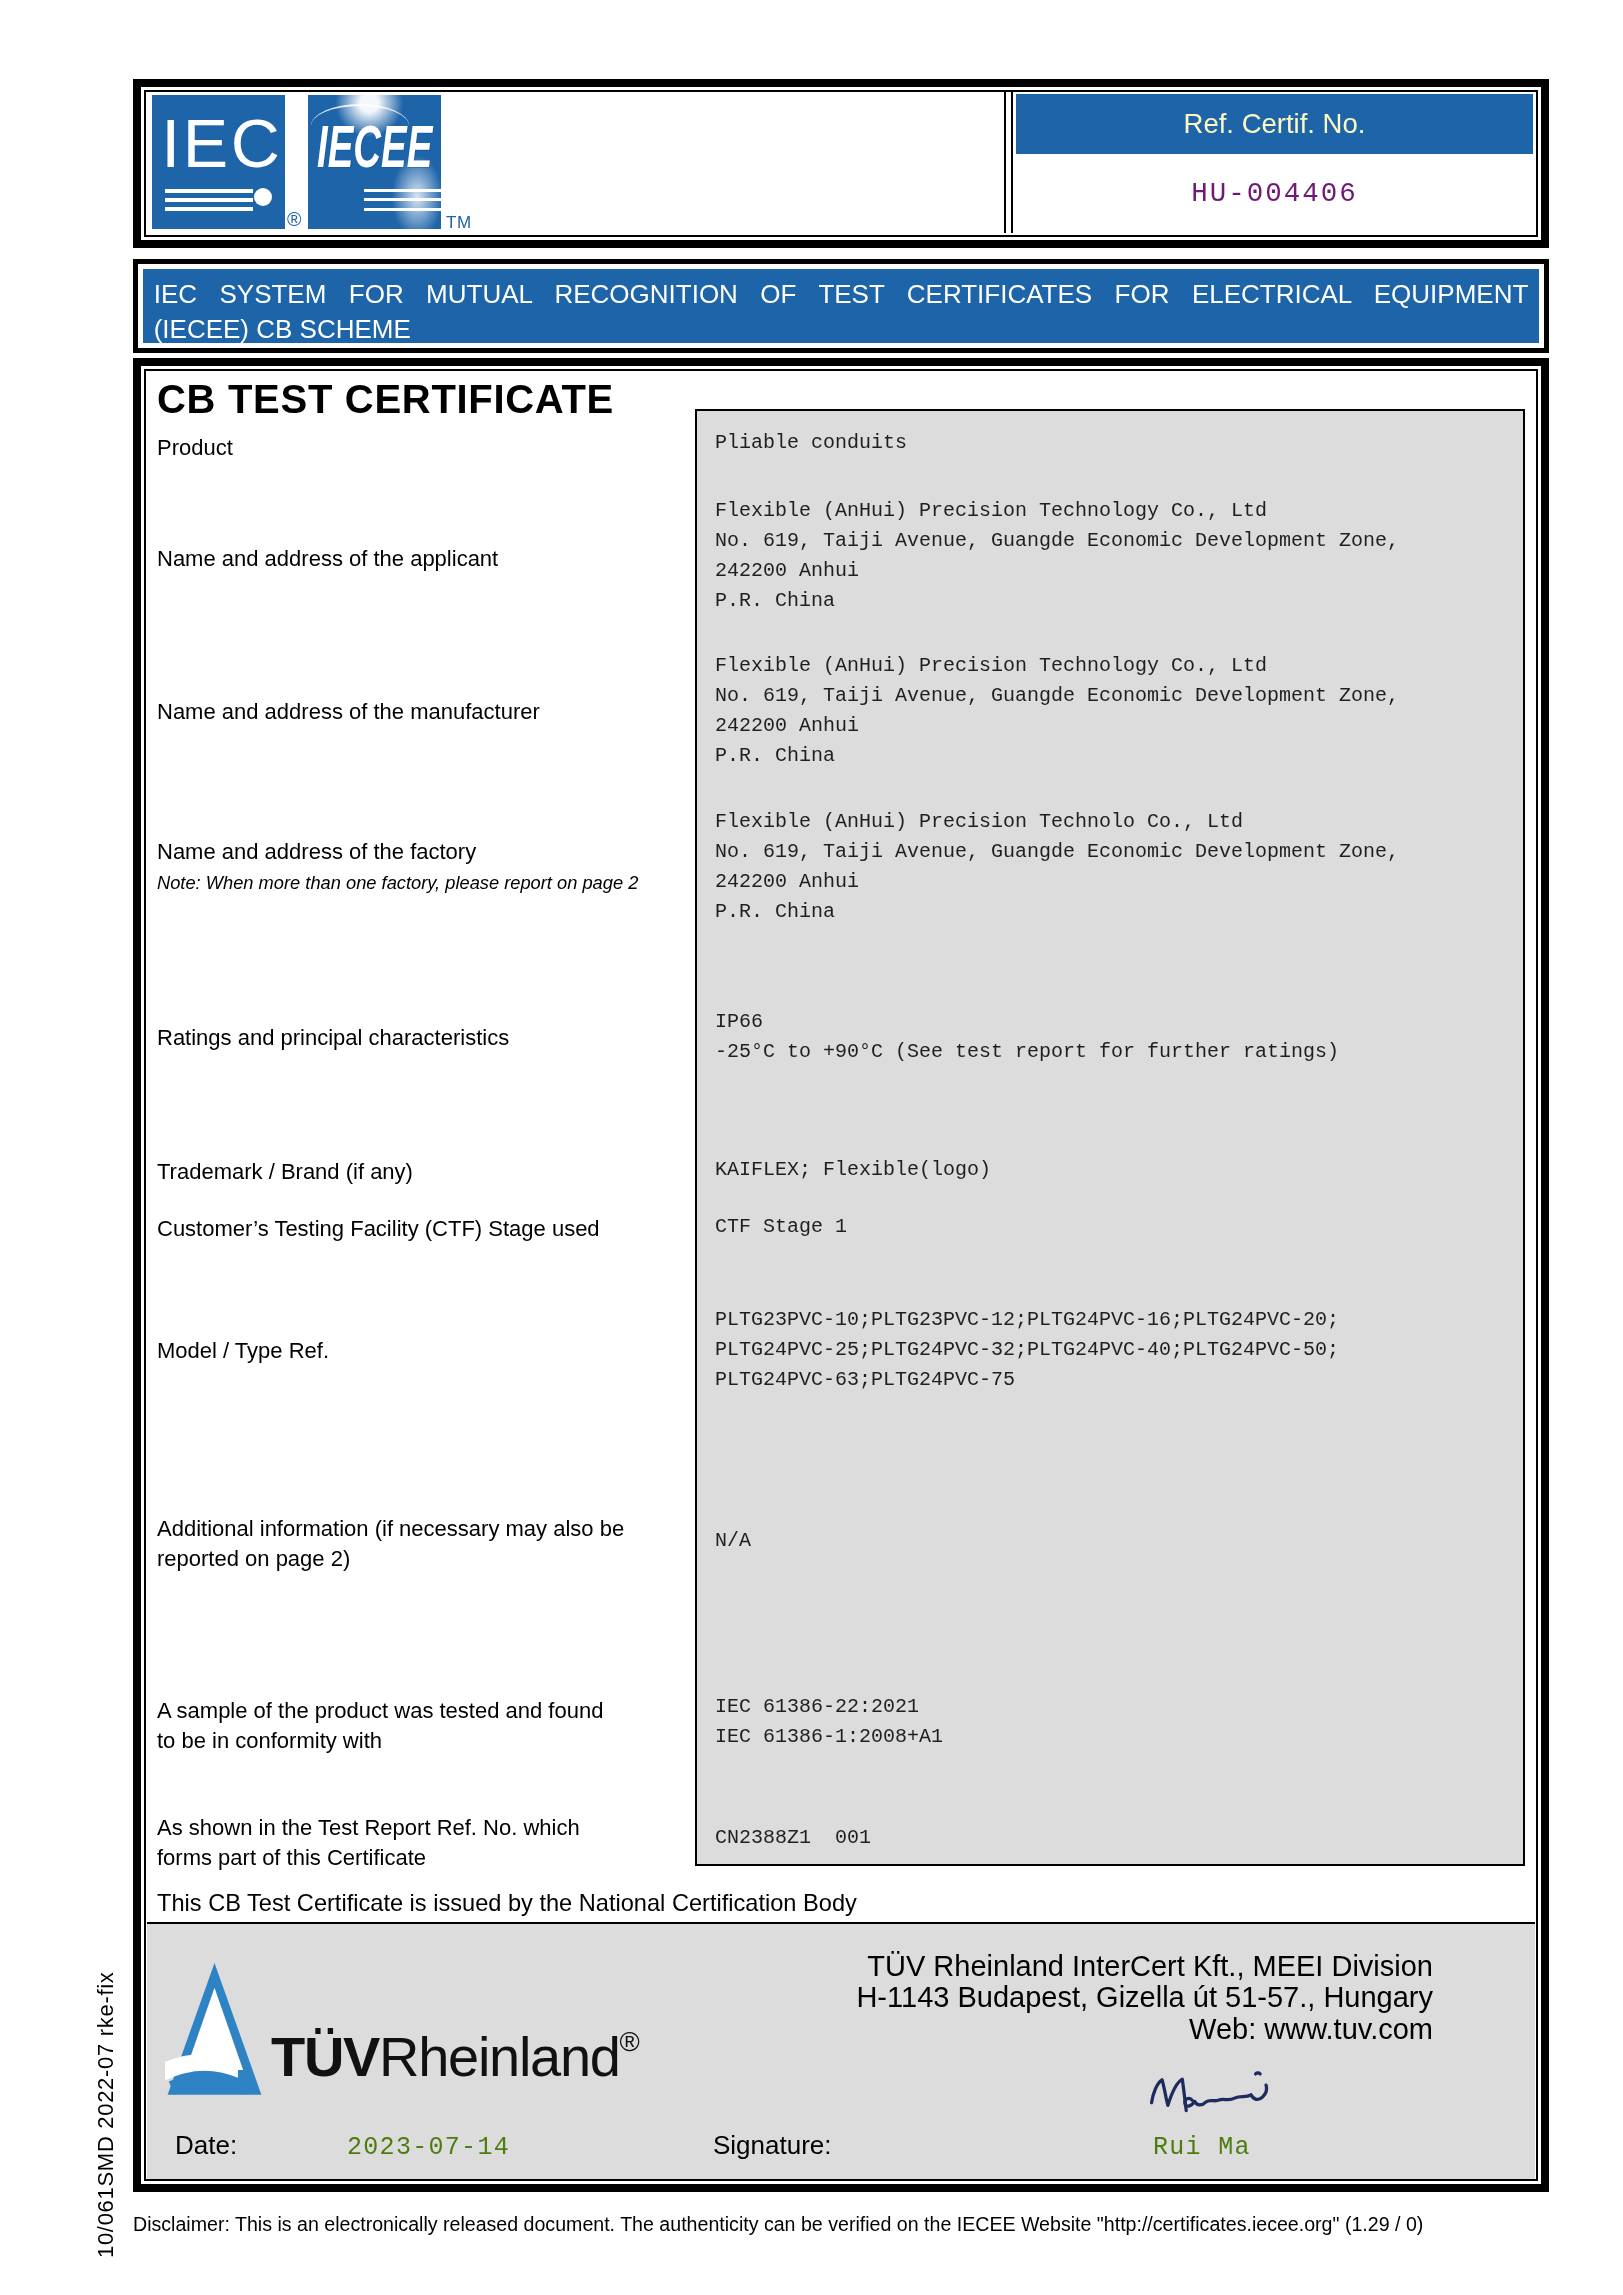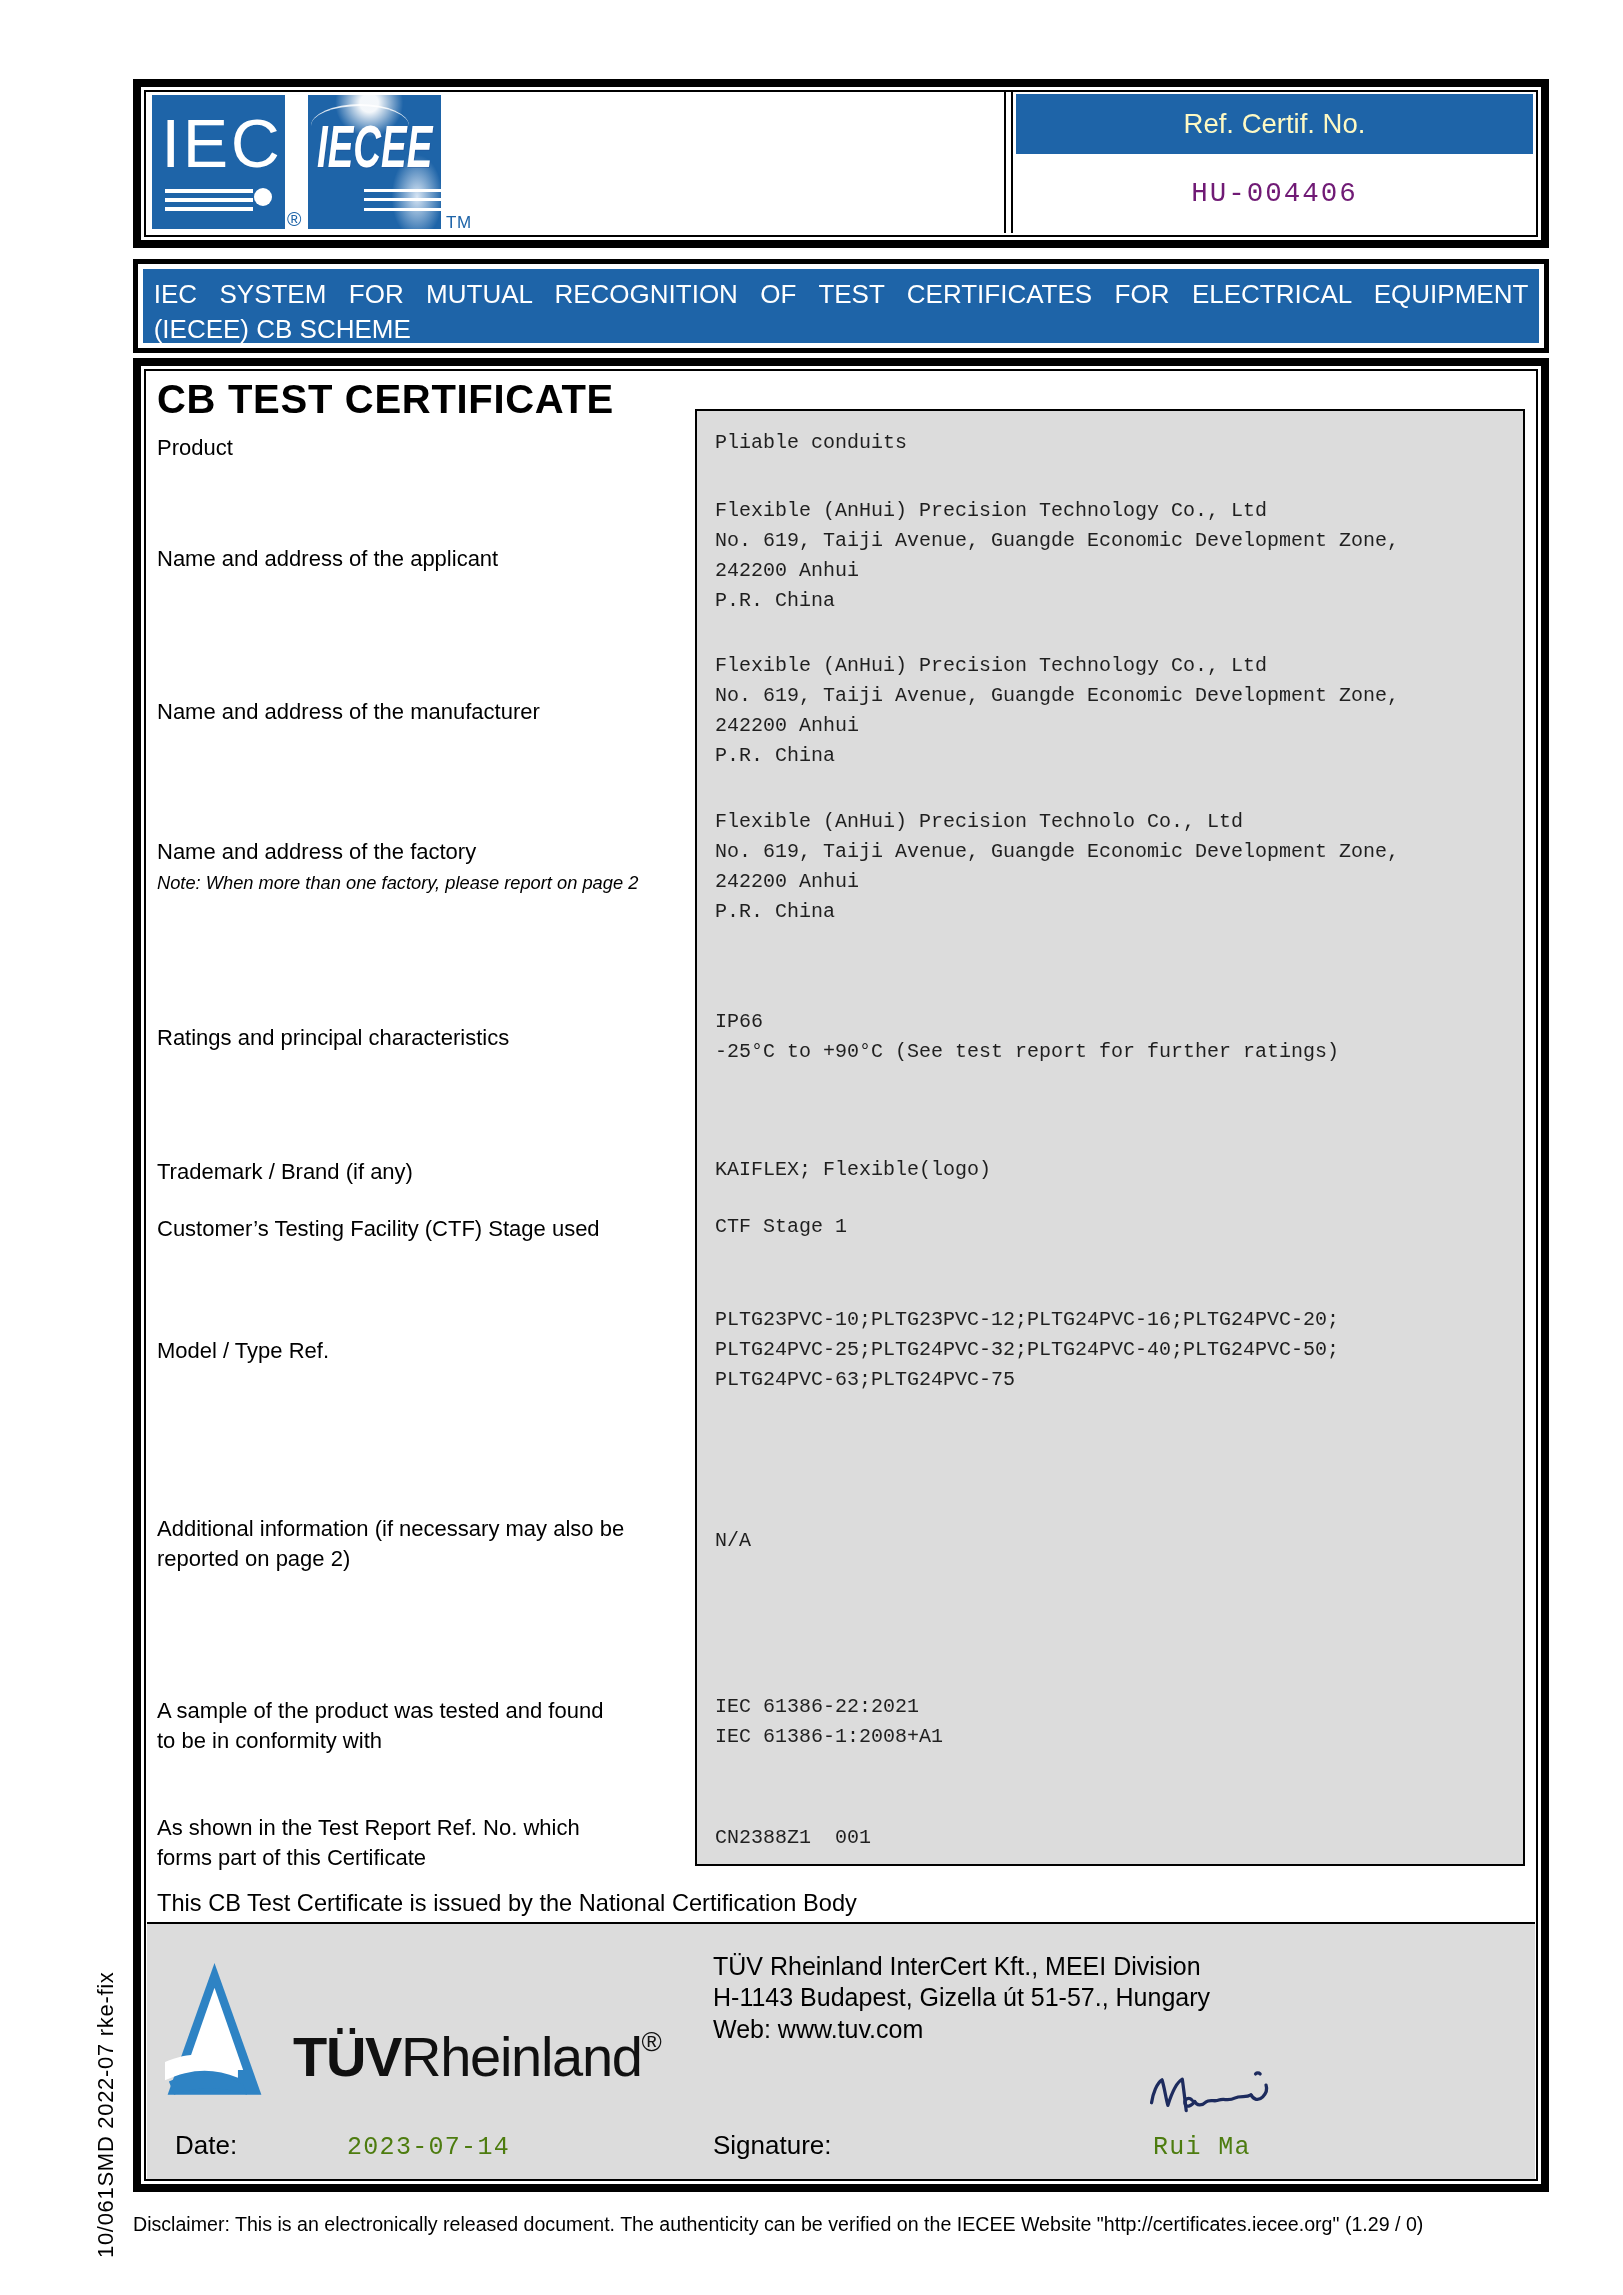--- a/index.html
+++ b/index.html
@@ -50,24 +50,24 @@
   .lbl{position:absolute;left:157px;width:530px;font-size:22px;line-height:30px;white-space:pre-wrap;}
   .val{position:absolute;left:715px;width:795px;font-family:"Liberation Mono",monospace;
       font-size:20px;line-height:30px;color:#1f1f1f;white-space:pre-wrap;}
   .note{position:absolute;left:157px;width:550px;font-size:18.3px;line-height:23.6px;font-style:italic;}
   .issued{position:absolute;left:157px;top:1890px;font-size:23.6px;}
 
   
   .footer-gray{position:absolute;left:147px;top:1922px;width:1388px;height:257px;
       background:#dcdcdc;border-top:2.6px solid #000;box-sizing:border-box;}
   .tuv-logo-svg{position:absolute;left:165px;top:1960px;}
-  .tuv-word{position:absolute;left:293px;top:2010px;font-size:56px;line-height:63px;letter-spacing:-1.3px;color:#111;}
+  .tuv-word{position:absolute;left:271px;top:2010px;font-size:56px;line-height:63px;letter-spacing:-1.3px;color:#111;}
   .tuv-word .bold{font-weight:bold;}
   .tuv-word .reg{font-size:27.5px;vertical-align:25px;letter-spacing:0;}
-  .addr{position:absolute;left:713px;width:720px;font-size:25px;line-height:31px;}
+  .addr{position:absolute;left:713px;width:720px;font-size:29px;line-height:31px;text-align:right;}
   .sig-svg{position:absolute;left:1145px;top:2066px;}
   .flabel{position:absolute;font-size:26px;}
   .fmono{position:absolute;font-family:"Liberation Mono",monospace;font-size:25px;letter-spacing:1.3px;color:#4d7c0f;}
 
   .side-note{position:absolute;left:93px;top:2258px;transform:rotate(-90deg);transform-origin:0 0;
       font-size:22px;white-space:nowrap;letter-spacing:0.7px;}
   .disclaimer{position:absolute;left:133px;top:2213px;width:1426px;font-size:19.6px;}
 </style>
 </head>
 <body>

